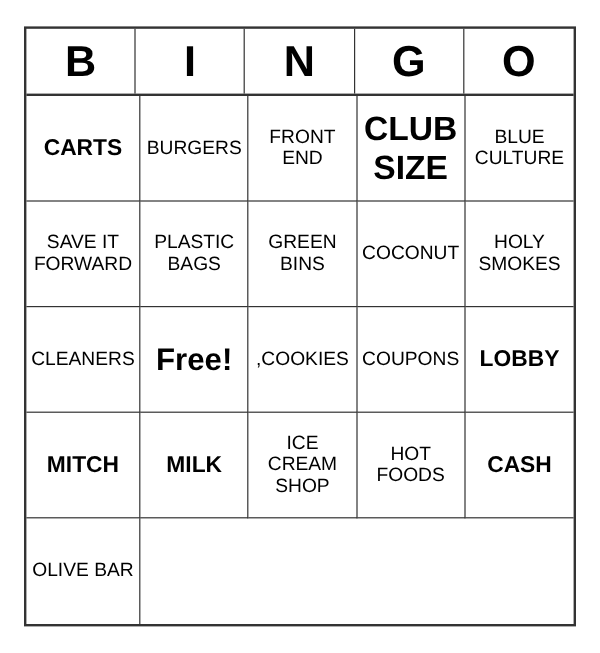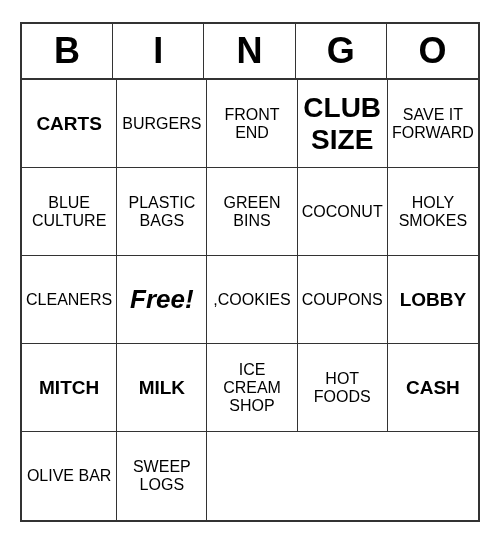--- a/index.html
+++ b/index.html
@@ -55,21 +55,20 @@
     .bingo-cell:nth-child(n+21) {
       border-bottom: none;
     }
     .bingo-cell.large-text {
       font-size: 19px;
       font-weight: bold;
       text-align: center;
     }
     .bingo-cell.free {
       font-size: 26px;
-      font-style: italic;
       font-weight: bold;
       text-transform: none;
       text-align: center;
     }
     .bingo-cell.xl-text {
       font-size: 28px;
       font-weight: bold;
     }
   </style>
 </head>
@@ -81,32 +80,31 @@
       <div class="bingo-header-cell">I</div>
       <div class="bingo-header-cell">N</div>
       <div class="bingo-header-cell">G</div>
       <div class="bingo-header-cell">O</div>
     </div>
   <div class="bingo-grid">
   <div class="bingo-cell large-text">CARTS</div>
       <div class="bingo-cell">BURGERS</div>
       <div class="bingo-cell">FRONT END</div>
       <div class="bingo-cell xl-text">CLUB SIZE</div>
+      <div class="bingo-cell">BLUE CULTURE</div>
       <div class="bingo-cell">SAVE IT FORWARD</div>
-      <div class="bingo-cell">BLUE CULTURE</div>
       <div class="bingo-cell">PLASTIC BAGS</div>
       <div class="bingo-cell">GREEN BINS</div>
       <div class="bingo-cell">COCONUT</div>
       <div class="bingo-cell">HOLY SMOKES</div>
       <div class="bingo-cell">CLEANERS</div>
       <div class="bingo-cell free">Free!</div>
       <div class="bingo-cell">,COOKIES</div>
       <div class="bingo-cell">COUPONS</div>
       <div class="bingo-cell large-text">LOBBY</div>
       <div class="bingo-cell large-text">MITCH</div>
       <div class="bingo-cell large-text">MILK</div>
       <div class="bingo-cell">ICE CREAM SHOP</div>
       <div class="bingo-cell">HOT FOODS</div>
       <div class="bingo-cell large-text">CASH</div>
       <div class="bingo-cell">OLIVE BAR</div>
-      <div class="bingo-cell">SWEEP LOGS</div>
     </div>
 </div>
 
 </body></html>

